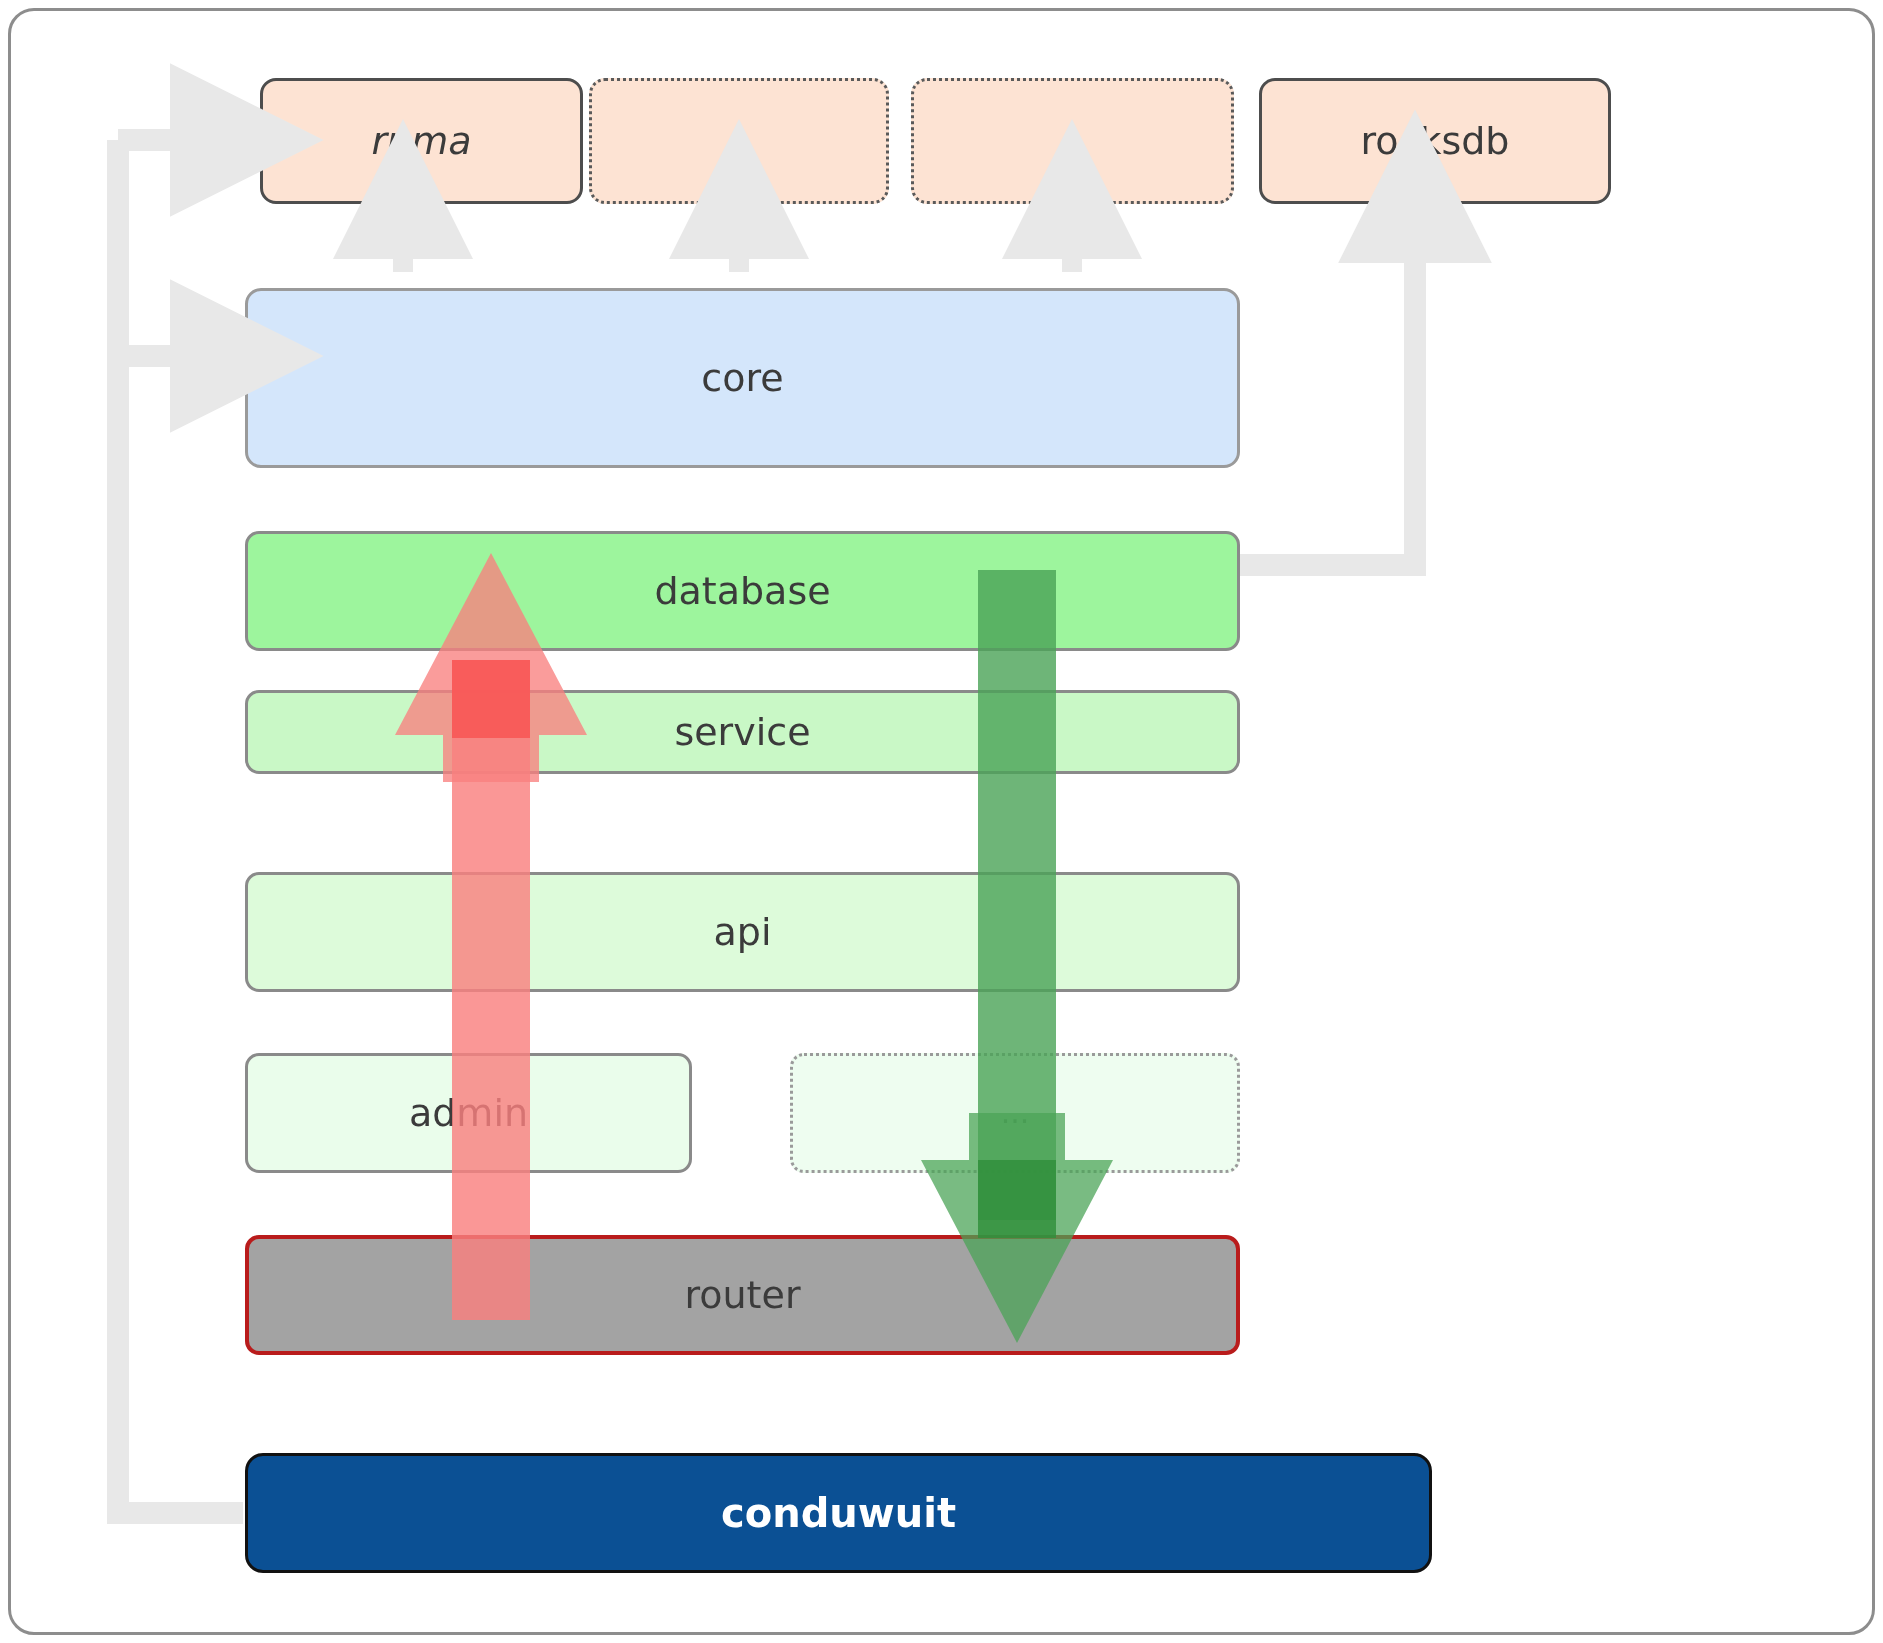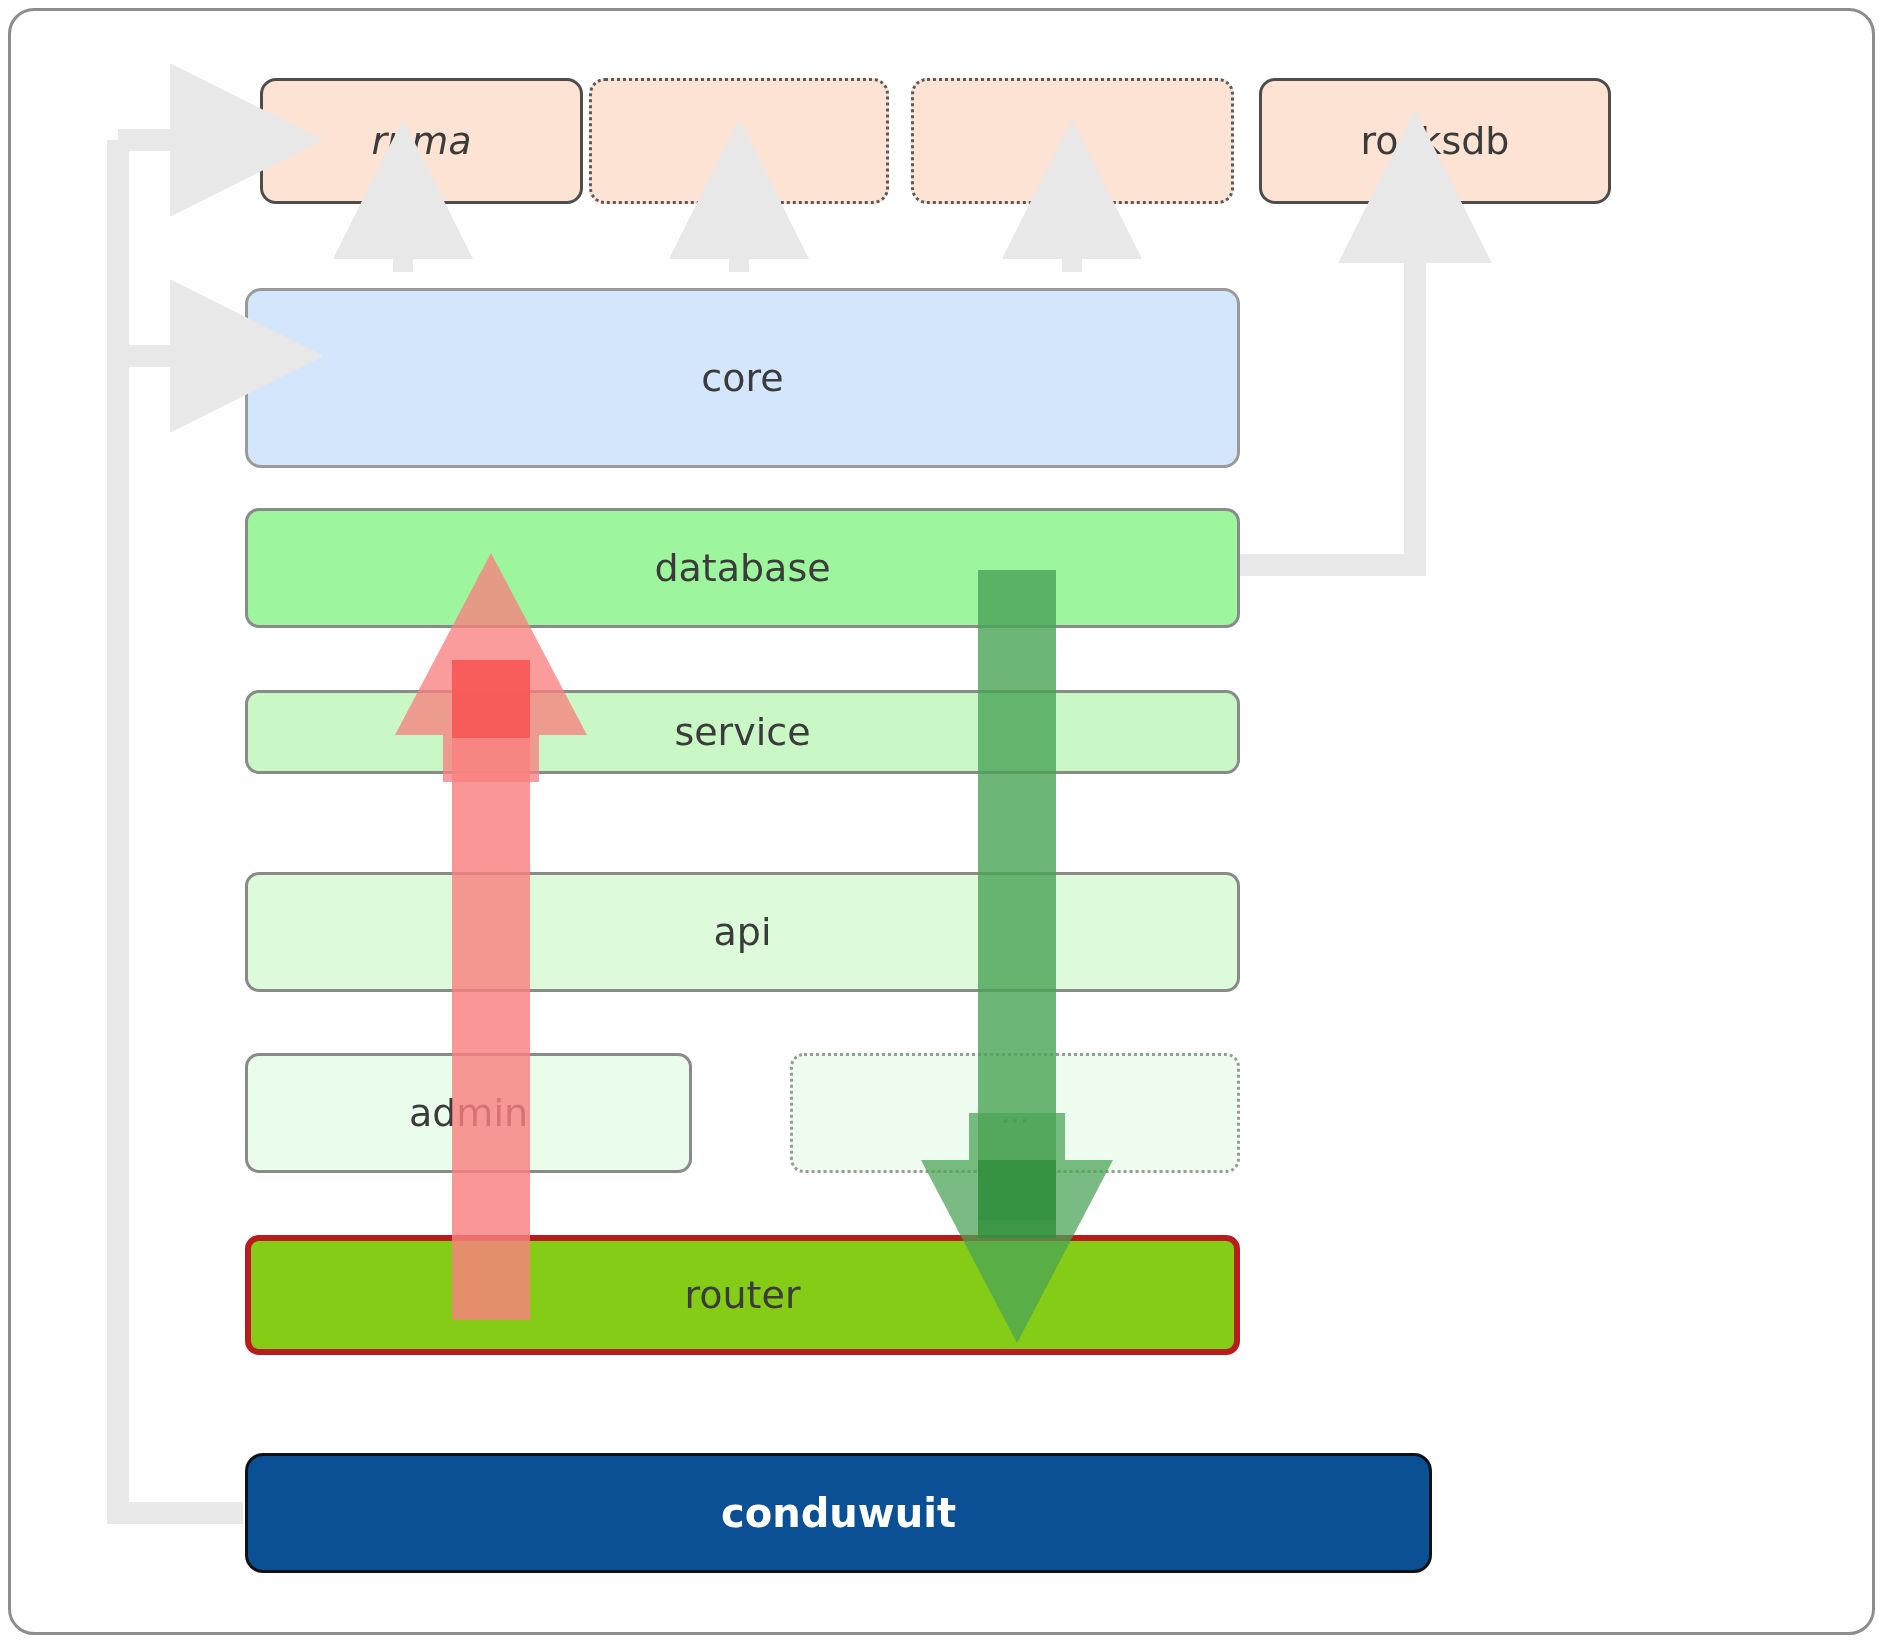--- a/index.html
+++ b/index.html
@@ -14,26 +14,26 @@
   .node .lbl{font-size:38px;color:#3b3b3b;line-height:1;pointer-events:none;}
 
   
   .dep{background:#fde3d3;border:3px solid #4d4d4d;border-radius:16px;}
   .dep.dotted{border:3px dotted #5a5a5a;}
 
   
   .core{background:#d4e6fb;border:3px solid #9a9a9a;border-radius:16px;margin-top:20px;}
 
   
-  .g1{background:#9df59d;border:3px solid #8a8a8a;}
+  .g1{background:#9df59d;border:3px solid #8a8a8a;margin-top:23px;}
   .g2{background:#c9f8c6;border:3px solid #8a8a8a;}
   .g3{background:#ddfbda;border:3px solid #8a8a8a;}
   .g4{background:#eafdeb;border:3px solid #8a8a8a;}
   .g4dot{background:#eefdf0;border:3px dotted #9a9a9a;}
-  .plain{background:#84cc16;border:6px solid #b91c1c;}
+  .plain{background:#a3a3a3;border:4px solid #b91c1c;}
 
   
   .conduwuit{background:#0b5094;border:3px solid #111111;border-radius:18px;}
   .conduwuit .lbl{color:#ffffff;font-weight:bold;font-size:40px;}
 
   
   .legend{position:absolute;background:#efefef;border:3px solid #3d3d3d;box-sizing:border-box;}
   .legend-title{position:absolute;width:100%;text-align:center;font-size:40px;color:#111;}
   .legend-label{position:absolute;font-size:36px;color:#111;}
 

